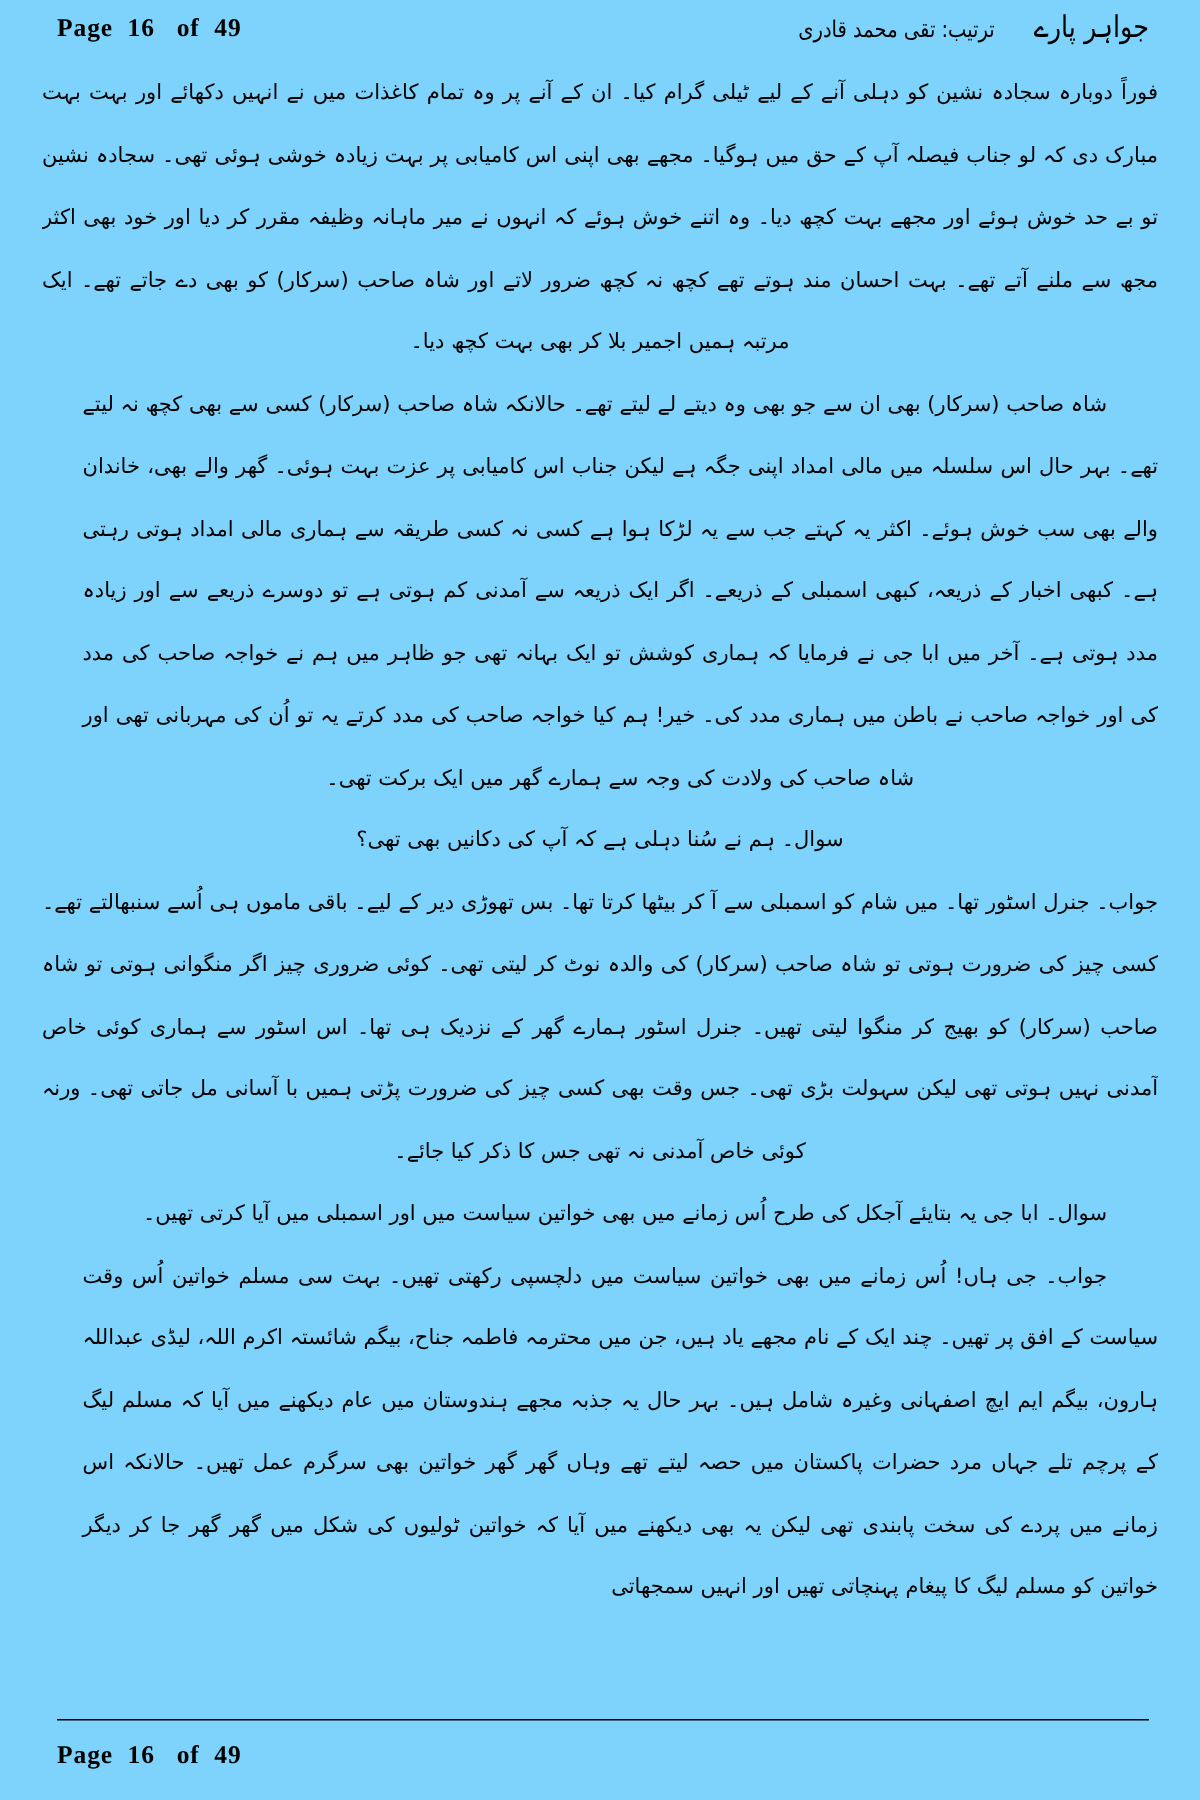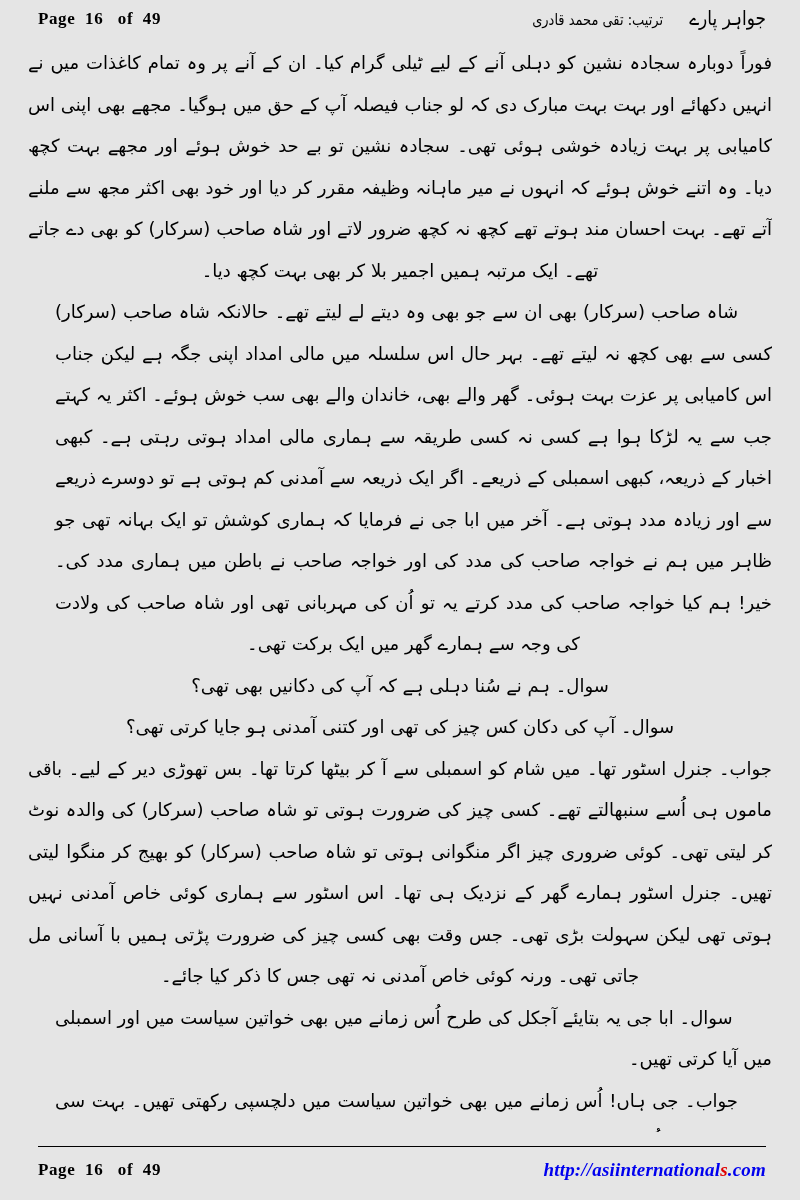--- a/index.html
+++ b/index.html
@@ -15,21 +15,21 @@
     overflow: hidden;
     font-family: "DejaVu Sans", sans-serif;
     color: #000000;
   }
 
   .page {
     position: absolute;
     inset: 0;
     width: 800px;
     height: 1200px;
-    background: #e5e5e5;
+    background: #7dd3fc;
   }
 
   
   .page-header {
     position: absolute;
     top: 6px;
     left: 38px;
     right: 34px;
     height: 30px;
     display: flex;
@@ -66,21 +66,21 @@
   .body-text {
     position: absolute;
     top: 42px;
     left: 28px;
     width: 744px;
     height: 1090px;
     direction: rtl;
     text-align: justify;
     text-justify: inter-word;
     font-family: "DejaVu Sans", sans-serif;
-    font-size: 18px;
+    font-size: 14px;
     line-height: 41.5px;
     color: #000;
     overflow: hidden;
   }
   .body-text p {
     margin: 0;
     padding: 0;
     direction: rtl;
     text-align: justify;
     text-align-last: right;
@@ -139,25 +139,23 @@
     <div class="header-urdu">
       <span class="book-title">جواہر پارے</span>
       <span class="compiler">ترتیب: تقی محمد قادری</span>
     </div>
   </div>
 
   <div class="body-text">
     <p class="last-center">فوراً دوبارہ سجادہ نشین کو دہلی آنے کے لیے ٹیلی گرام کیا۔ ان کے آنے پر وہ تمام کاغذات میں نے انہیں دکھائے اور بہت بہت مبارک دی کہ لو جناب فیصلہ آپ کے حق میں ہوگیا۔ مجھے بھی اپنی اس کامیابی پر بہت زیادہ خوشی ہوئی تھی۔ سجادہ نشین تو بے حد خوش ہوئے اور مجھے بہت کچھ دیا۔ وہ اتنے خوش ہوئے کہ انہوں نے میر ماہانہ وظیفہ مقرر کر دیا اور خود بھی اکثر مجھ سے ملنے آتے تھے۔ بہت احسان مند ہوتے تھے کچھ نہ کچھ ضرور لاتے اور شاہ صاحب (سرکار) کو بھی دے جاتے تھے۔ ایک مرتبہ ہمیں اجمیر بلا کر بھی بہت کچھ دیا۔</p>
     <p class="indent last-center">شاہ صاحب (سرکار) بھی ان سے جو بھی وہ دیتے لے لیتے تھے۔ حالانکہ شاہ صاحب (سرکار) کسی سے بھی کچھ نہ لیتے تھے۔ بہر حال اس سلسلہ میں مالی امداد اپنی جگہ ہے لیکن جناب اس کامیابی پر عزت بہت ہوئی۔ گھر والے بھی، خاندان والے بھی سب خوش ہوئے۔ اکثر یہ کہتے جب سے یہ لڑکا ہوا ہے کسی نہ کسی طریقہ سے ہماری مالی امداد ہوتی رہتی ہے۔ کبھی اخبار کے ذریعہ، کبھی اسمبلی کے ذریعے۔ اگر ایک ذریعہ سے آمدنی کم ہوتی ہے تو دوسرے ذریعے سے اور زیادہ مدد ہوتی ہے۔ آخر میں ابا جی نے فرمایا کہ ہماری کوشش تو ایک بہانہ تھی جو ظاہر میں ہم نے خواجہ صاحب کی مدد کی اور خواجہ صاحب نے باطن میں ہماری مدد کی۔ خیر! ہم کیا خواجہ صاحب کی مدد کرتے یہ تو اُن کی مہربانی تھی اور شاہ صاحب کی ولادت کی وجہ سے ہمارے گھر میں ایک برکت تھی۔</p>
     <p class="qa">سوال۔ ہم نے سُنا دہلی ہے کہ آپ کی دکانیں بھی تھی؟</p>
-    <p class="qa">سوال۔ آپ کی دکان کس چیز کی تھی اور کتنی آمدنی ہو جایا کرتی تھی؟</p>
     <p class="last-center">جواب۔ جنرل اسٹور تھا۔ میں شام کو اسمبلی سے آ کر بیٹھا کرتا تھا۔ بس تھوڑی دیر کے لیے۔ باقی ماموں ہی اُسے سنبھالتے تھے۔ کسی چیز کی ضرورت ہوتی تو شاہ صاحب (سرکار) کی والدہ نوٹ کر لیتی تھی۔ کوئی ضروری چیز اگر منگوانی ہوتی تو شاہ صاحب (سرکار) کو بھیج کر منگوا لیتی تھیں۔ جنرل اسٹور ہمارے گھر کے نزدیک ہی تھا۔ اس اسٹور سے ہماری کوئی خاص آمدنی نہیں ہوتی تھی لیکن سہولت بڑی تھی۔ جس وقت بھی کسی چیز کی ضرورت پڑتی ہمیں با آسانی مل جاتی تھی۔ ورنہ کوئی خاص آمدنی نہ تھی جس کا ذکر کیا جائے۔</p>
     <p class="qa-right indent">سوال۔ ابا جی یہ بتایئے آجکل کی طرح اُس زمانے  میں بھی خواتین سیاست میں اور اسمبلی میں آیا کرتی تھیں۔</p>
     <p class="indent">جواب۔ جی ہاں!  اُس زمانے میں بھی خواتین سیاست میں دلچسپی رکھتی تھیں۔ بہت سی مسلم خواتین اُس وقت سیاست کے افق پر تھیں۔ چند ایک کے نام مجھے یاد ہیں، جن میں محترمہ فاطمہ جناح، بیگم شائستہ اکرم اللہ، لیڈی عبداللہ ہارون،  بیگم ایم ایچ اصفہانی وغیرہ شامل ہیں۔ بہر حال یہ جذبہ مجھے ہندوستان میں عام دیکھنے میں آیا کہ مسلم لیگ کے پرچم تلے جہاں مرد حضرات پاکستان میں حصہ لیتے تھے وہاں گھر گھر خواتین بھی سرگرم عمل تھیں۔ حالانکہ اس زمانے میں پردے کی سخت پابندی تھی لیکن یہ بھی دیکھنے میں آیا کہ خواتین ٹولیوں کی شکل میں گھر گھر جا کر دیگر خواتین کو مسلم لیگ کا پیغام پہنچاتی تھیں اور انہیں سمجھاتی</p>
   </div>
 
   <div class="footer-rule"></div>
   <div class="page-footer">
     <div class="footer-page-label">Page  16   of  49</div>
-    <a class="footer-url" href="#"><span>http://asiinternational</span><span class="url-accent">s</span><span>.com</span></a>
   </div>
 
 </div>
 
 </body></html>

